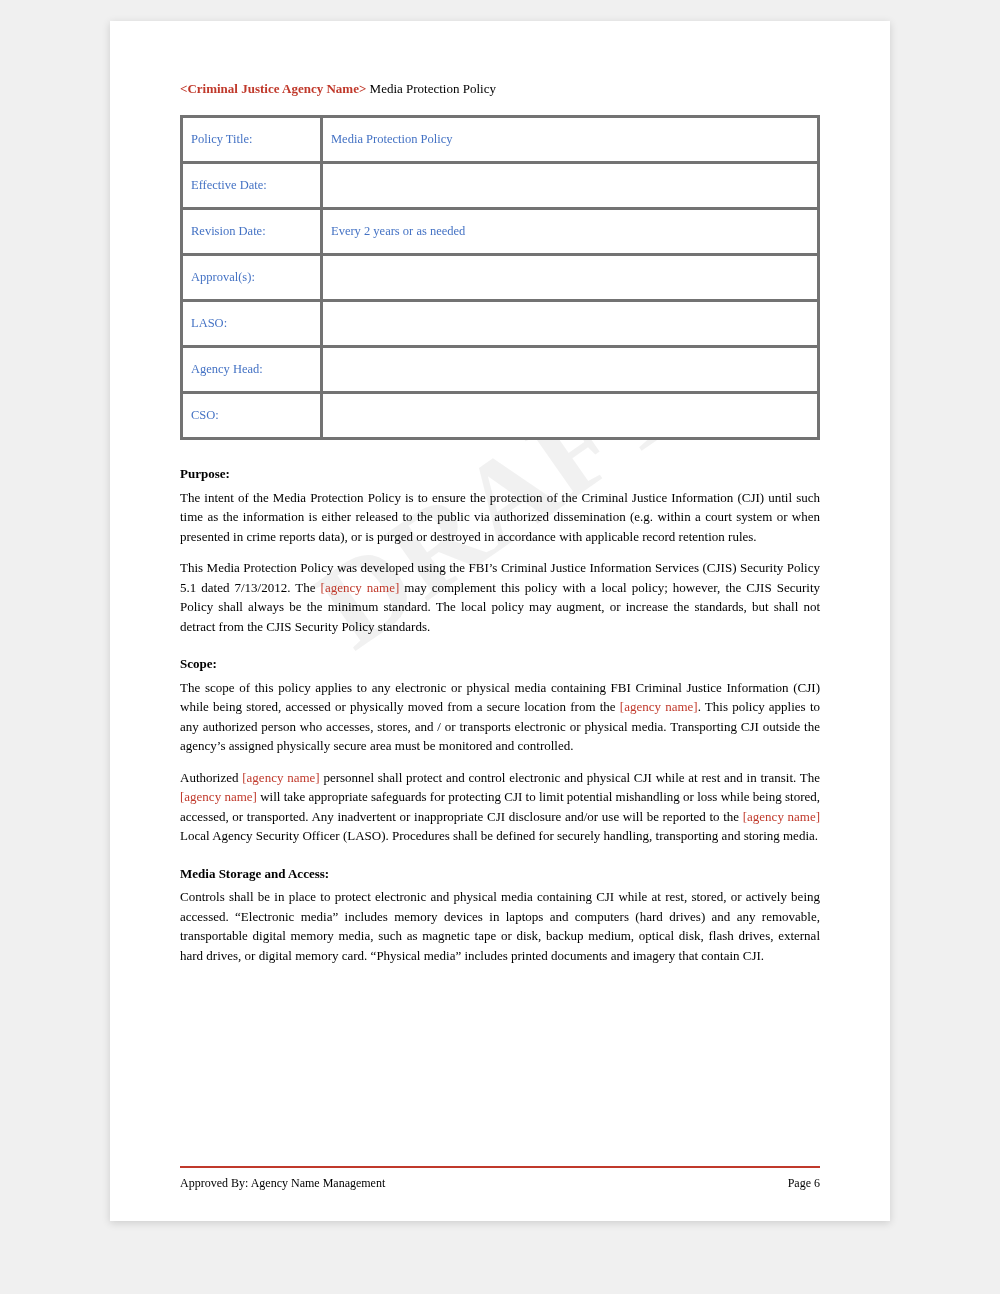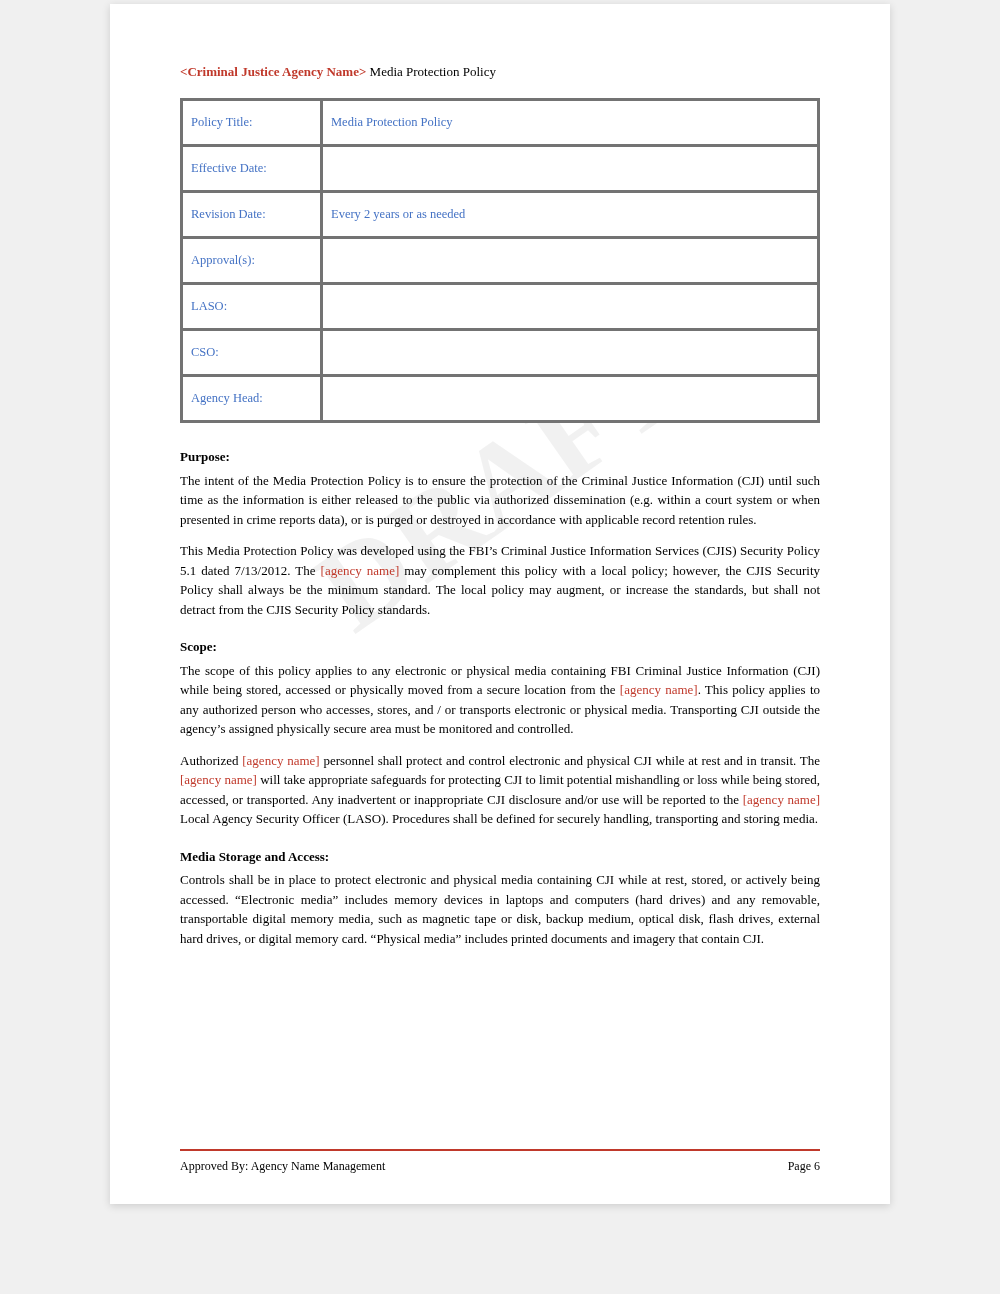--- a/index.html
+++ b/index.html
@@ -17,21 +17,21 @@
       font-family: 'Times New Roman', Times, serif;
     }
 
     .page {
       width: 780px;
       min-height: 1200px;
       background: #ffffff;
       padding: 60px 70px 80px 70px;
       position: relative;
       box-shadow: 0 2px 8px rgba(0,0,0,0.15);
-      margin: 4px 0;
+      margin: 21px 0;
     }
 
     
     .page::before {
       content: 'DRAFT';
       position: absolute;
       top: 40%;
       left: 50%;
       transform: translate(-50%, -50%) rotate(-35deg);
       font-size: 120px;
@@ -157,25 +157,25 @@
         </tr>
         <tr>
           <td class="label-cell">Approval(s):</td>
           <td class="value-cell empty"></td>
         </tr>
         <tr>
           <td class="label-cell">LASO:</td>
           <td class="value-cell empty"></td>
         </tr>
         <tr>
+          <td class="label-cell">Agency Head:</td>
+          <td class="value-cell empty"></td>
+        </tr>
+        <tr>
           <td class="label-cell">CSO:</td>
-          <td class="value-cell empty"></td>
-        </tr>
-        <tr>
-          <td class="label-cell">Agency Head:</td>
           <td class="value-cell empty"></td>
         </tr>
       </tbody>
   </table>
 
   <div id="sections-container">
       <div class="section">
         <div class="section-title">Purpose:</div>
         <p>The intent of the Media Protection Policy is to ensure the protection of the Criminal Justice Information (CJI) until such time as the information is either released to the public via authorized dissemination (e.g. within a court system or when presented in crime reports data), or is purged or destroyed in accordance with applicable record retention rules.</p>
         <p>This Media Protection Policy was developed using the FBI’s Criminal Justice Information Services (CJIS) Security Policy 5.1 dated 7/13/2012. The <span class="agency-ref">[agency name]</span> may complement this policy with a local policy; however, the CJIS Security Policy shall always be the minimum standard.  The local policy may augment, or increase the standards, but shall not detract from the CJIS Security Policy standards.</p>

